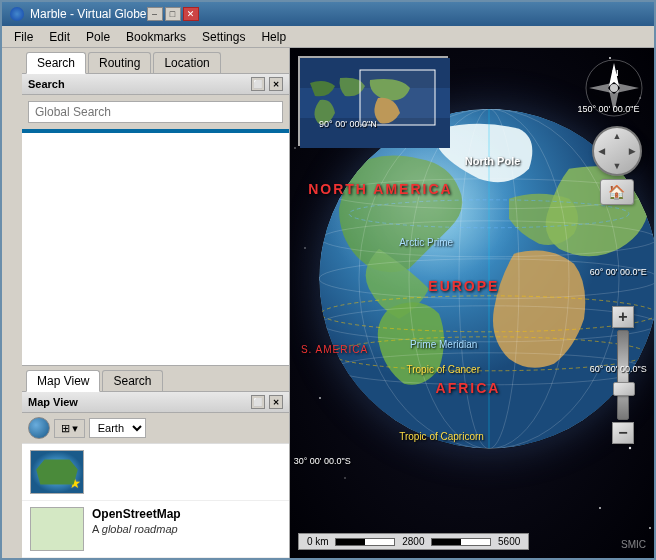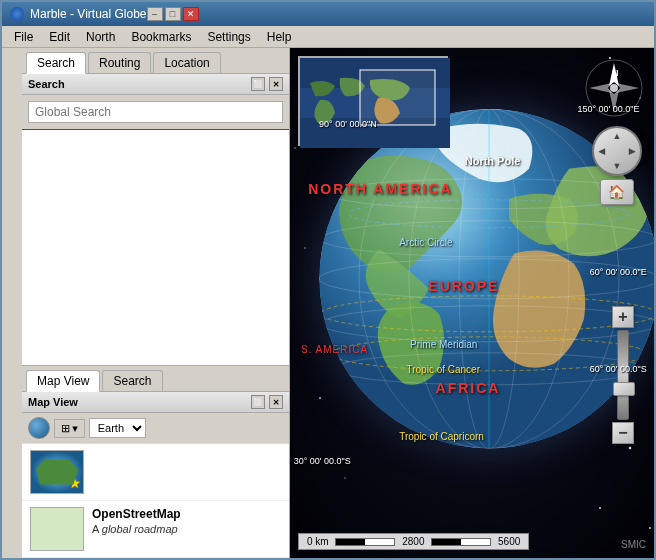--- a/index.html
+++ b/index.html
@@ -29,21 +29,21 @@
     .tabs-container { background: #d4d0c8; border-bottom: 1px solid #aaa; padding: 4px 4px 0; display: flex; gap: 2px; }
     .tab { padding: 3px 10px; border: 1px solid #aaa; border-bottom: none; background: #d4d0c8; cursor: pointer; font-size: 12px; border-radius: 3px 3px 0 0; }
     .tab.active { background: #ffffff; border-bottom: 1px solid white; margin-bottom: -1px; z-index: 1; }
     
     
     .search-panel { flex: 1; display: flex; flex-direction: column; overflow: hidden; }
     .panel-header { background: linear-gradient(to bottom, #e8e8e8, #d0d0d0); padding: 3px 6px; border-bottom: 1px solid #aaa; display: flex; align-items: center; justify-content: space-between; font-weight: bold; font-size: 11px; }
     .panel-header-controls { display: flex; gap: 4px; }
     .panel-ctrl-btn { width: 14px; height: 14px; border: 1px solid #888; background: #d4d0c8; font-size: 8px; display: flex; align-items: center; justify-content: center; cursor: pointer; }
     
-    .search-input-container { padding: 6px; border-bottom: 1px solid #0369a1; }
+    .search-input-container { padding: 6px; border-bottom: 4px solid #0369a1; }
     .search-input { width: 100%; padding: 3px 6px; border: 1px solid #aaa; background: white; font-size: 12px; color: #888; }
     
     .search-results { flex: 1; background: white; }
     
     
     .bottom-tabs-container { background: #d4d0c8; border-top: 1px solid #aaa; border-bottom: 1px solid #aaa; padding: 4px 4px 0; display: flex; gap: 2px; }
     
     
     .mapview-panel { display: flex; flex-direction: column; }
     .mapview-header { background: linear-gradient(to bottom, #e8e8e8, #d0d0d0); padding: 3px 6px; border-bottom: 1px solid #aaa; display: flex; align-items: center; justify-content: space-between; font-weight: bold; font-size: 11px; }
@@ -97,21 +97,21 @@
     <div class="title-bar-controls">
       <div class="title-btn">–</div>
       <div class="title-btn">□</div>
       <div class="title-btn close">✕</div>
     </div>
   </div>
 
   <div class="menu-bar">
     <span class="menu-item">File</span>
     <span class="menu-item">Edit</span>
-    <span class="menu-item">North</span>
+    <span class="menu-item">Pole</span>
     <span class="menu-item">Bookmarks</span>
     <span class="menu-item">Settings</span>
     <span class="menu-item">Help</span>
   </div>
 
   <div class="main-content">
 
     <div class="left-panel">
 
       <div class="tabs-container">
@@ -312,21 +312,21 @@
             <div style="width:22px;height:14px;background:linear-gradient(145deg,#e8e8e8,#b8b8b8);border:1px solid #888;position:absolute;left:-5px;top:58%;cursor:pointer;border-radius:2px;box-shadow:1px 1px 2px rgba(0,0,0,0.3);"></div>
           </div>
           <div style="width:22px;height:22px;background:linear-gradient(145deg,#e8e8e8,#b8b8b8);border:1px solid #888;display:flex;align-items:center;justify-content:center;cursor:pointer;font-size:16px;font-weight:bold;color:#333;box-shadow:1px 1px 3px rgba(0,0,0,0.3);">−</div>
         </div>
 
         <div style="position:absolute;left:5%;top:26%;color:#ee3333;font-size:14px;font-weight:bold;letter-spacing:2px;text-shadow:1px 1px 3px #000;pointer-events:none;">NORTH AMERICA</div>
         <div style="position:absolute;left:38%;top:45%;color:#ee3333;font-size:14px;font-weight:bold;letter-spacing:2px;text-shadow:1px 1px 3px #000;pointer-events:none;">EUROPE</div>
         <div style="position:absolute;left:40%;top:65%;color:#ee3333;font-size:14px;font-weight:bold;letter-spacing:2px;text-shadow:1px 1px 3px #000;pointer-events:none;">AFRICA</div>
         <div style="position:absolute;left:3%;top:58%;color:#ee3333;font-size:10px;font-weight:normal;letter-spacing:1px;text-shadow:1px 1px 3px #000;pointer-events:none;">S. AMERICA</div>
         <div style="position:absolute;left:48%;top:21%;color:#ffffff;font-size:11px;font-weight:bold;text-shadow:1px 1px 2px #000;pointer-events:none;">North Pole</div>
-        <div style="position:absolute;left:30%;top:37%;color:#aaddff;font-size:10px;text-shadow:1px 1px 2px #000;pointer-events:none;">Arctic Circle</div>
+        <div style="position:absolute;left:30%;top:37%;color:#aaddff;font-size:10px;text-shadow:1px 1px 2px #000;pointer-events:none;">Arctic Prime</div>
         <div style="position:absolute;left:33%;top:54%;color:#aaddff;font-size:10px;text-shadow:1px 1px 2px #000;pointer-events:none;margin-top:16px;">Prime Meridian</div>
         <div style="position:absolute;left:32%;top:62%;color:#ffdd44;font-size:10px;text-shadow:1px 1px 2px #000;pointer-events:none;">Tropic of Cancer</div>
         <div style="position:absolute;left:30%;top:75%;color:#ffdd44;font-size:10px;text-shadow:1px 1px 2px #000;pointer-events:none;">Tropic of Capricorn</div>
 
         <div style="position:absolute;right:4%;top:11%;color:white;font-size:9px;text-shadow:1px 1px 1px #000;pointer-events:none;">150° 00' 00.0"E</div>
         <div style="position:absolute;right:2%;top:43%;color:white;font-size:9px;text-shadow:1px 1px 1px #000;pointer-events:none;">60° 00' 00.0"E</div>
         <div style="position:absolute;left:1%;top:80%;color:white;font-size:9px;text-shadow:1px 1px 1px #000;pointer-events:none;">30° 00' 00.0"S</div>
         <div style="position:absolute;right:2%;top:62%;color:white;font-size:9px;text-shadow:1px 1px 1px #000;pointer-events:none;">60° 00' 00.0"S</div>
 
         <div style="position:absolute;left:8%;top:14%;color:white;font-size:9px;text-shadow:1px 1px 1px #000;pointer-events:none;">90° 00' 00.0"N</div>

